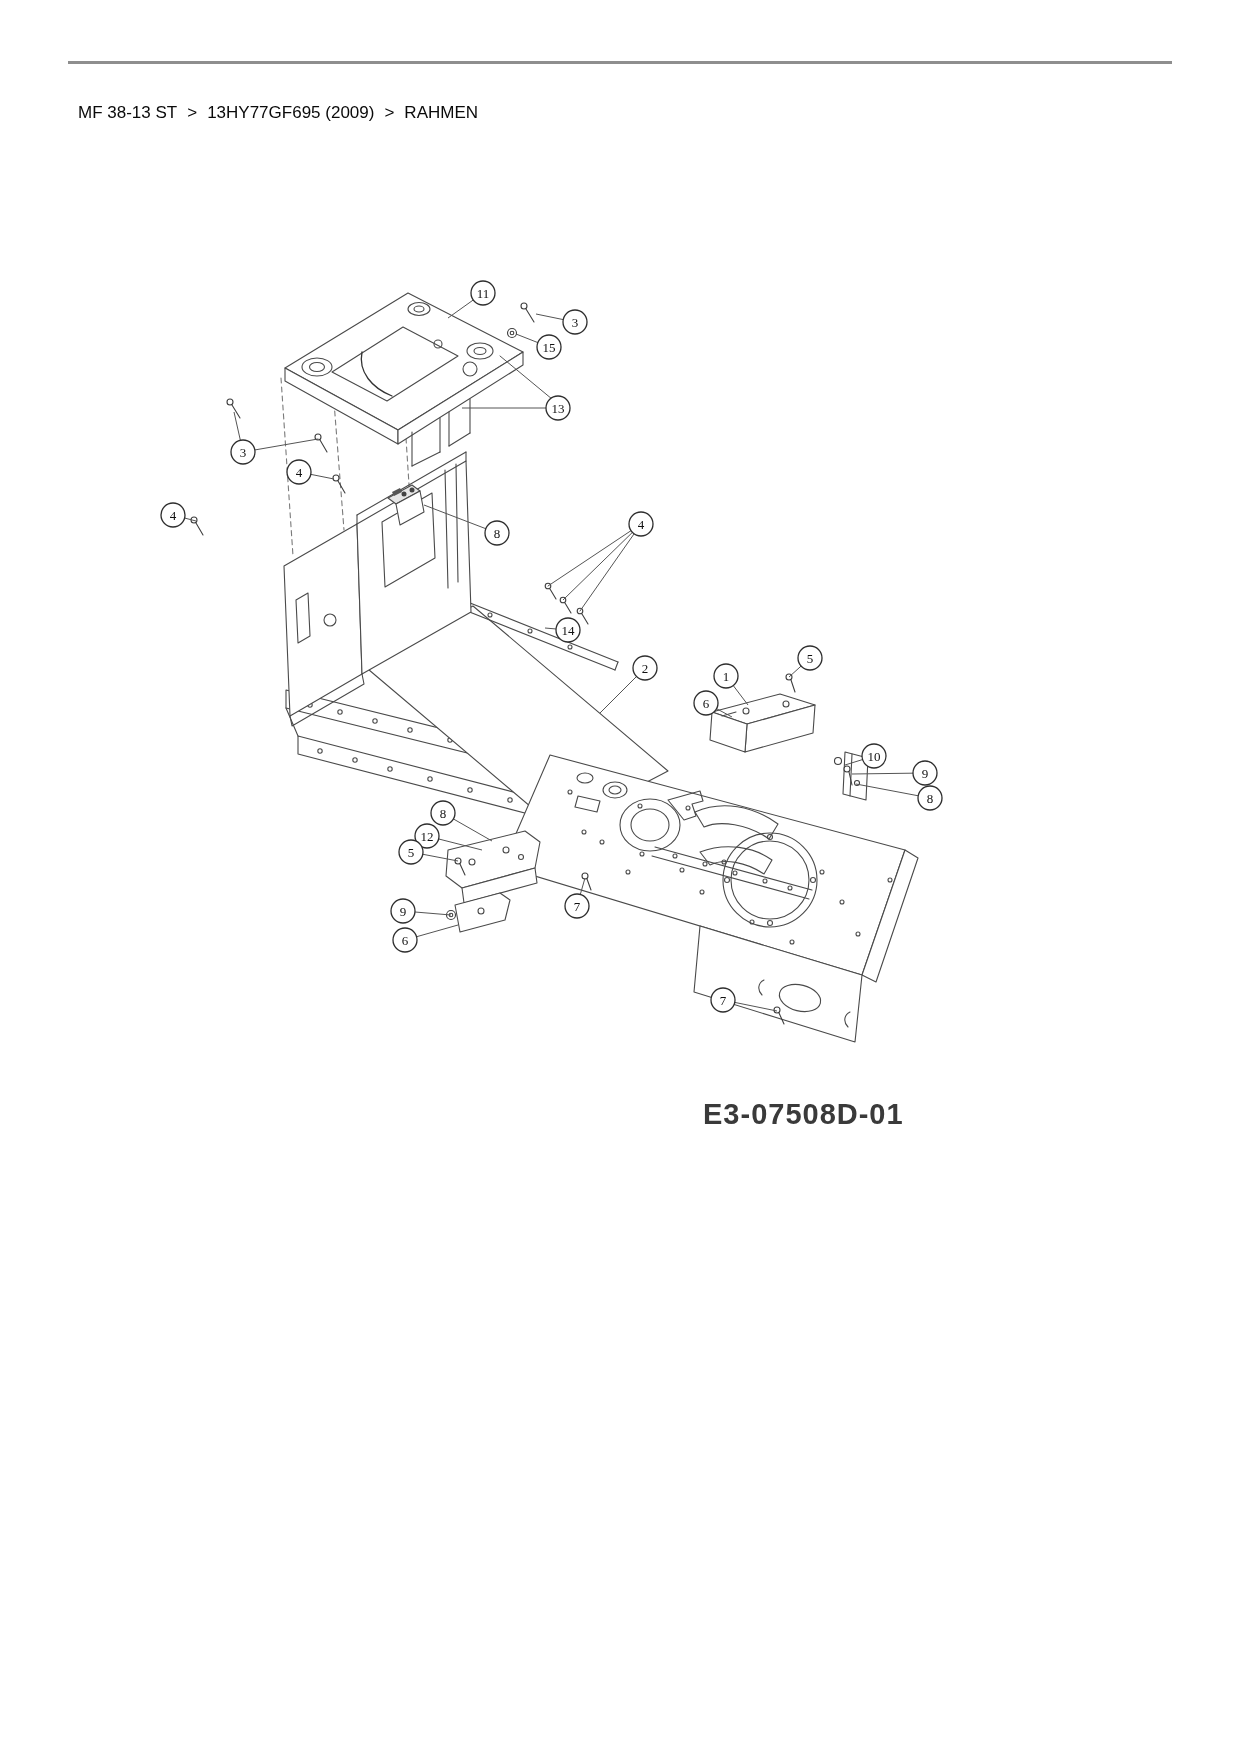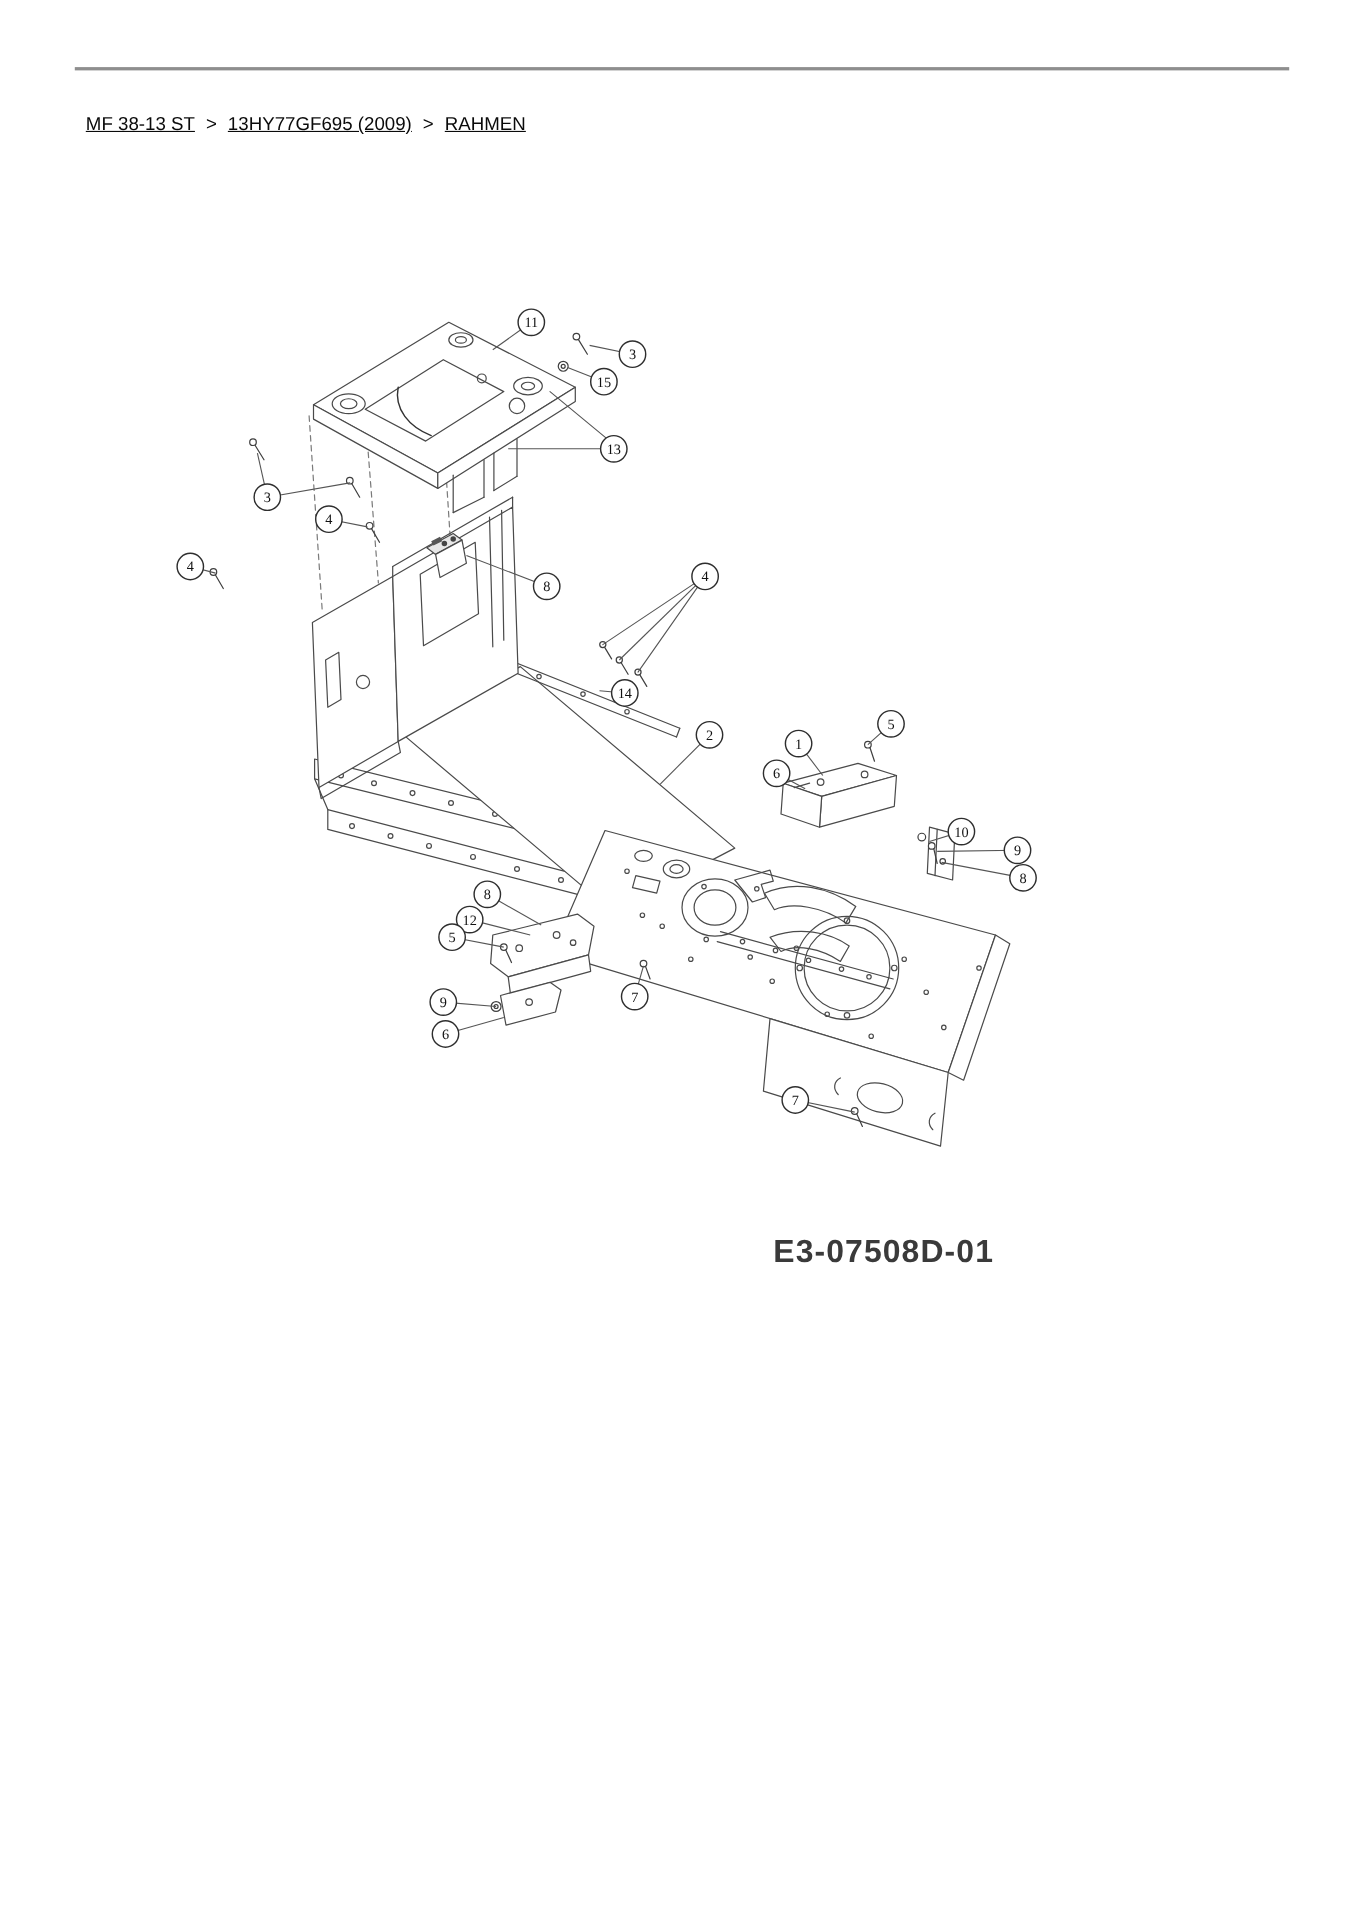--- a/index.html
+++ b/index.html
@@ -3,25 +3,25 @@
 <meta charset="utf-8">
 <style>
   html,body{margin:0;padding:0;}
   body{
     width:1240px;height:1754px;position:relative;background:#ffffff;
     font-family:"Liberation Sans",sans-serif;overflow:hidden;color:#000;
   }
   .top-rule{position:absolute;left:68px;top:61px;width:1104px;height:3px;background:#8e8e8e;}
   .breadcrumb{position:absolute;left:78px;top:103px;font-size:17px;color:#0a0a0a;
     display:flex;align-items:baseline;white-space:pre;}
-  .crumb{cursor:default;text-decoration:underline;}
+  .crumb{cursor:default;}
   .crumb-sep{margin:0 10px;}
   .diagram-svg{position:absolute;left:0;top:0;}
   .diagram-code{position:absolute;left:703px;top:1098px;font-size:29px;font-weight:600;
-    color:#3a3a3a;letter-spacing:1px;font-family:"Liberation Sans",sans-serif;margin-top:24px;}
+    color:#3a3a3a;letter-spacing:1px;font-family:"Liberation Sans",sans-serif;}
   .leader{stroke:#555;stroke-width:1;}
   .balloon{fill:#ffffff;stroke:#2e2e2e;stroke-width:1.3;}
   .balloon-num{font-family:"Liberation Serif",serif;font-size:13px;fill:#111;}
 </style>
 </head>
 <body>
 
 <div class="top-rule"></div>
 
 <nav class="breadcrumb">

